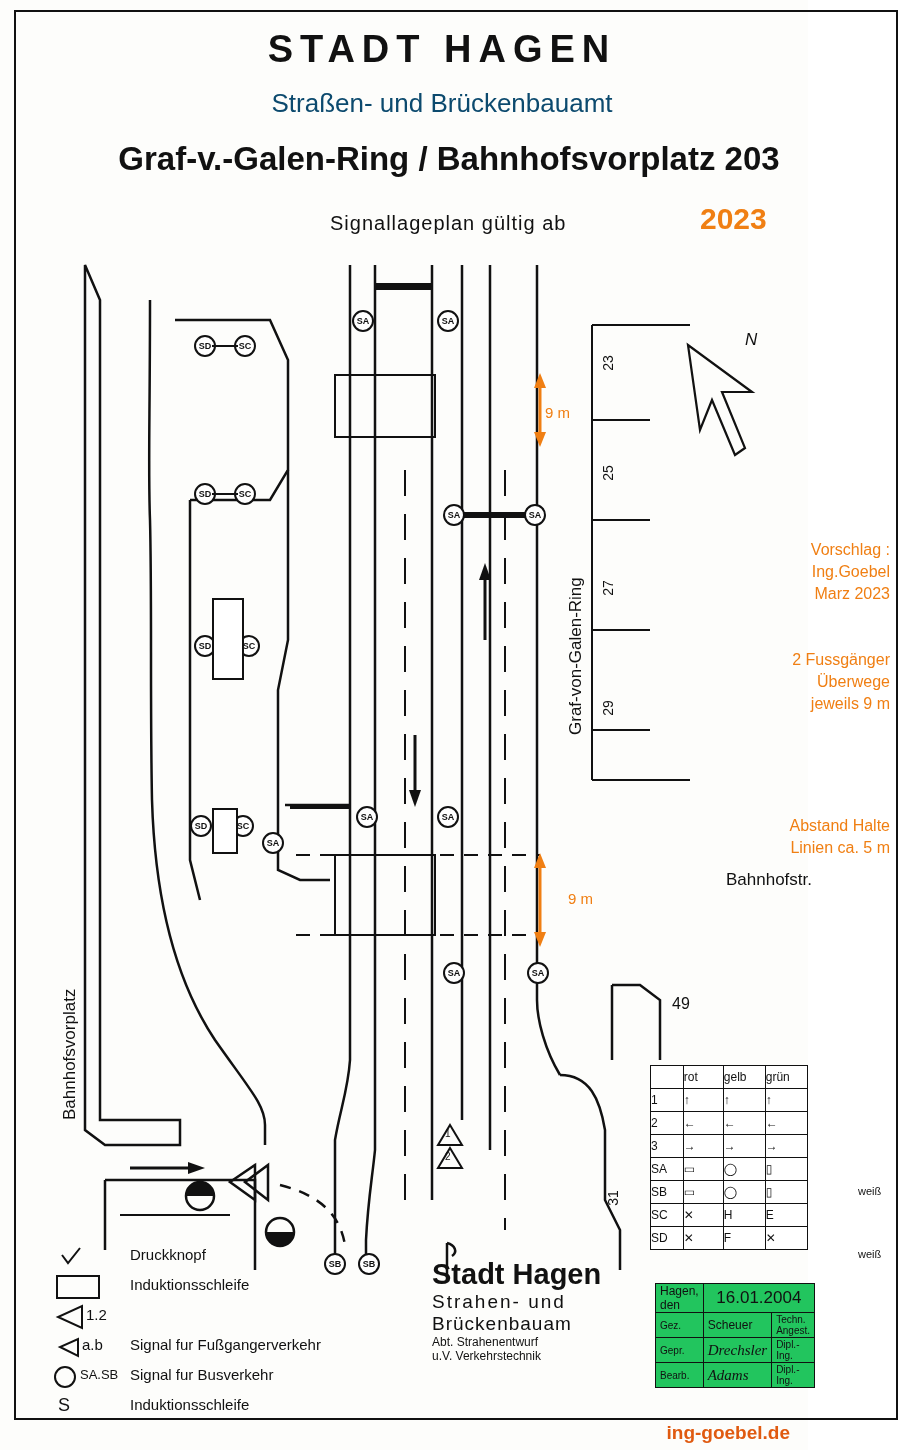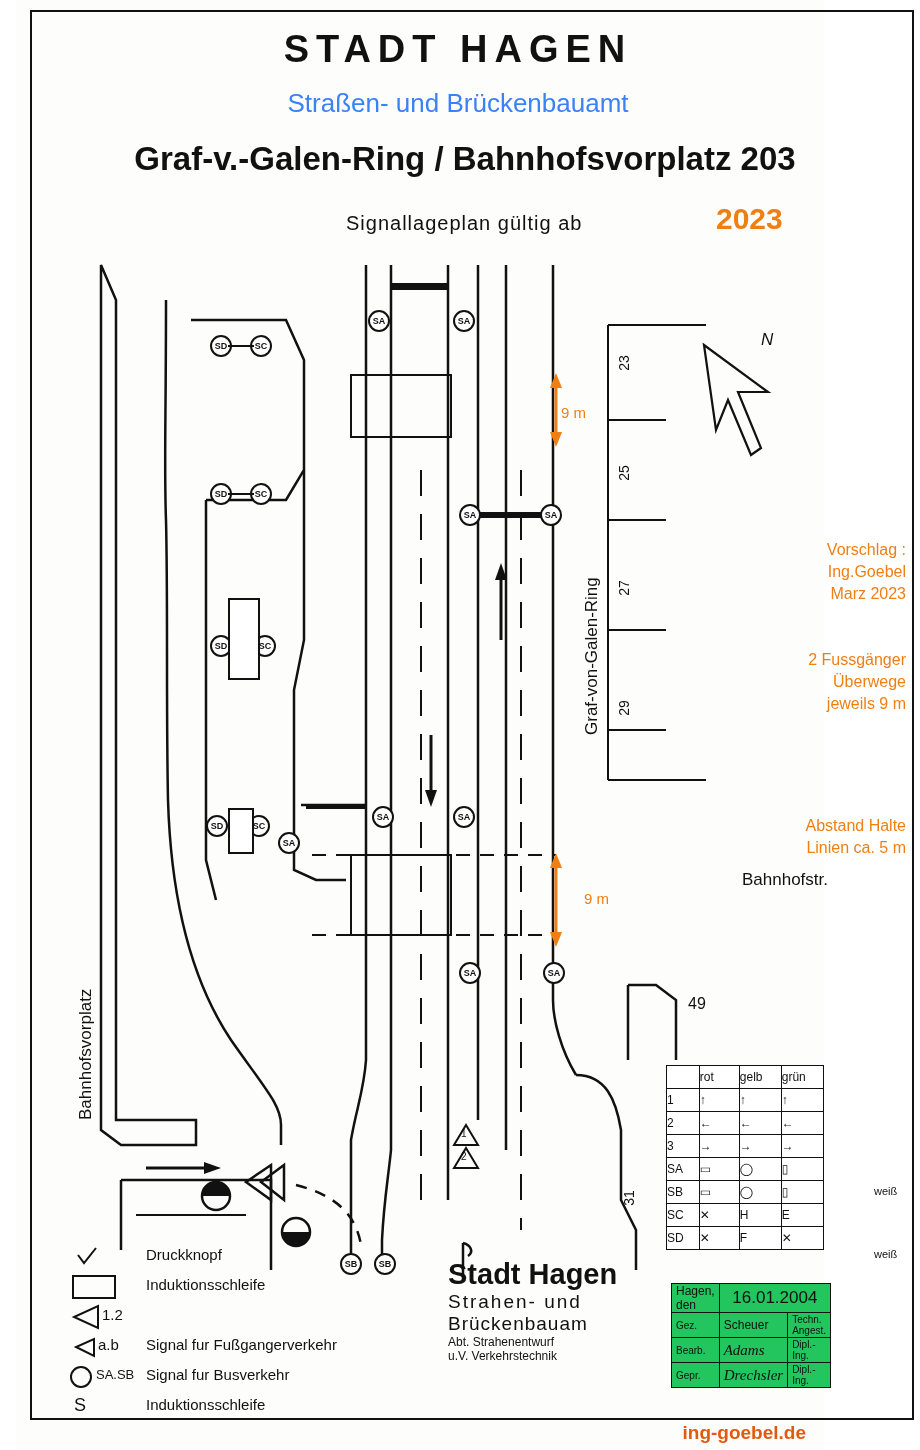--- a/index.html
+++ b/index.html
@@ -1,22 +1,22 @@
 <!DOCTYPE html>
 <html><head>
 <meta charset="utf-8">
 <style>
   html,body{margin:0;padding:0;background:#ffffff;}
   body{width:920px;height:1450px;position:relative;font-family:"Liberation Sans",sans-serif;overflow:hidden;}
-  .sheet{position:absolute;left:16px;top:0;width:808px;height:1450px;background:#fdfdfb;}
+  .sheet{position:absolute;left:0;top:0;width:808px;height:1450px;background:#fdfdfb;}
   .frame{position:absolute;left:14px;top:10px;width:884px;height:1410px;border:2px solid #111;box-sizing:border-box;}
 
   
   .t-main{position:absolute;left:0;top:28px;width:884px;text-align:center;font-size:38px;letter-spacing:7px;font-weight:bold;color:#111;font-family:"Liberation Sans",sans-serif;}
-  .t-sub{position:absolute;left:0;top:88px;width:884px;text-align:center;font-size:26px;color:#3b82f6;}
+  .t-sub{position:absolute;left:0;top:88px;width:884px;text-align:center;font-size:26px;color:#0c4a6e;}
   .t-road{position:absolute;left:14px;top:140px;width:870px;text-align:center;font-size:33px;font-weight:bold;color:#111;}
   .t-plan{position:absolute;left:330px;top:212px;font-size:20px;color:#111;letter-spacing:1px;}
   .t-year{position:absolute;left:700px;top:202px;font-size:30px;font-weight:bold;color:#f07f13;}
 
   
   .ln{position:absolute;background:#111;}
   .h{height:2px;}
 
   .circ{position:absolute;width:22px;height:22px;border:2px solid #111;border-radius:50%;box-sizing:border-box;font-size:9px;line-height:18px;text-align:center;color:#111;background:#fff;font-weight:bold;}
   .box{position:absolute;border:2px solid #111;background:#fff;box-sizing:border-box;}
@@ -318,26 +318,26 @@
         <tr>
       <td colspan="1" style="width:80px;">Hagen, den</td>
       <td colspan="2" class="tbdate" style="width:150px;text-align:center;">16.01.2004</td>
     </tr>
     <tr>
       <td style="width:46px;font-size:10px;">Gez.</td>
       <td style="width:96px;">Scheuer</td>
       <td style="width:88px;font-size:10px;">Techn. Angest.</td>
     </tr>
     <tr>
+      <td style="font-size:10px;">Gepr.</td>
+      <td class="sig-scribble">Drechsler</td>
+      <td style="font-size:10px;">Dipl.-Ing.</td>
+    </tr>
+    <tr>
       <td style="font-size:10px;">Bearb.</td>
       <td class="sig-scribble">Adams</td>
       <td style="font-size:10px;">Dipl.-Ing.</td>
     </tr>
-    <tr>
-      <td style="font-size:10px;">Gepr.</td>
-      <td class="sig-scribble">Drechsler</td>
-      <td style="font-size:10px;">Dipl.-Ing.</td>
-    </tr>
   </tbody>
     </table>
 
   <div class="watermark">ing-goebel.de</div>
 </div>
 
 </body></html>

